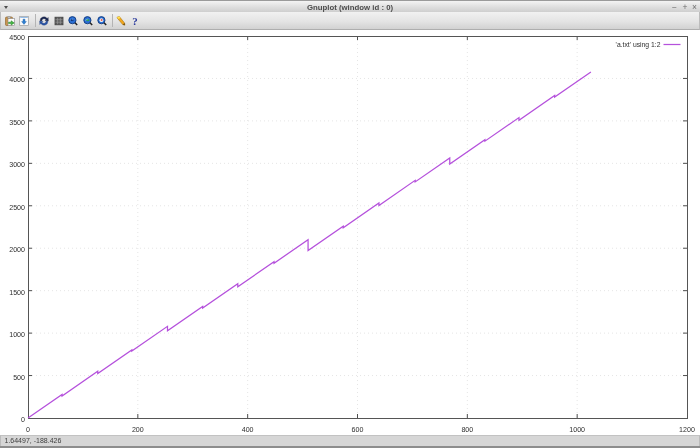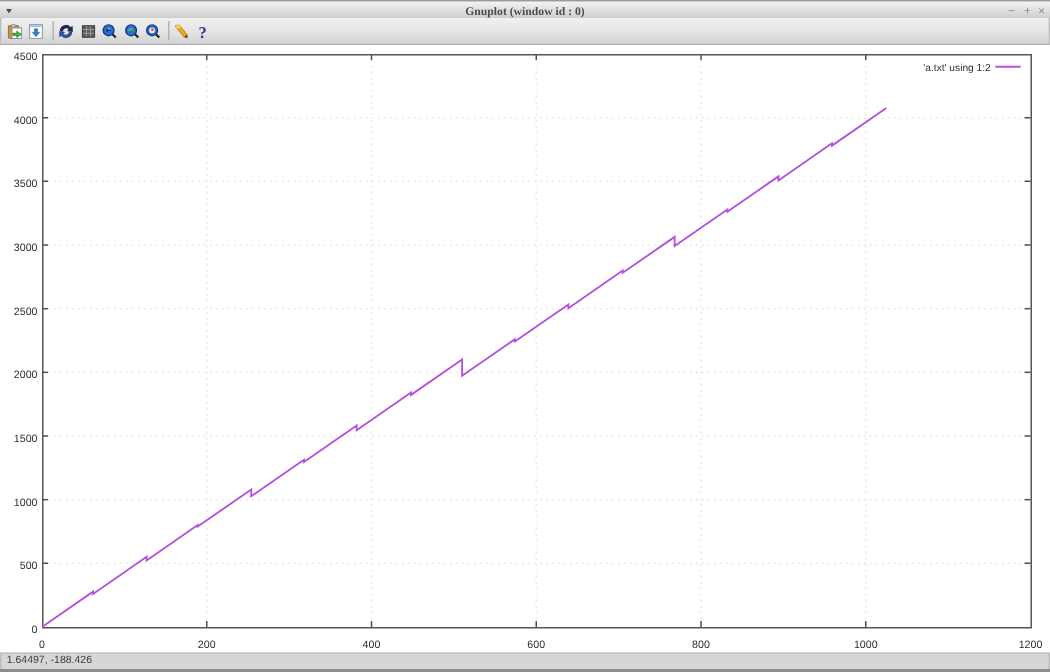--- a/index.html
+++ b/index.html
@@ -1,20 +1,20 @@
 <!DOCTYPE html>
 <html><head>
 <meta charset="utf-8">
 <style>
 html,body{margin:0;padding:0;}
 body{width:700px;height:448px;font-family:"Liberation Sans",sans-serif;overflow:hidden;background:#fff;}
 #win{position:absolute;top:0;left:0;width:700px;height:448px;}
 #titlebar{position:absolute;top:0;left:0;width:700px;height:12px;
   background:linear-gradient(#f4f4f4 0%,#e4e4e4 40%,#d6d6d6 80%,#cecece 100%);
-  border-top:1px solid #9b9b9b;box-sizing:border-box;font-family:Liberation Serif, serif;}
+  border-top:1px solid #9b9b9b;box-sizing:border-box;}
 #title{position:absolute;top:1px;left:0;width:700px;text-align:center;
   font-size:7.8px;font-weight:bold;color:#4c4c4c;line-height:11px;}
 #menuarrow{position:absolute;left:4px;top:4.5px;width:0;height:0;
   border-left:2px solid transparent;border-right:2px solid transparent;border-top:3px solid #4e4e4e;}
 .winbtn{position:absolute;top:0;height:12px;line-height:12px;font-size:8.5px;color:#6e6e6e;}
 #toolbar{position:absolute;top:12px;left:0;width:700px;height:18px;
   background:linear-gradient(#f1f1f1 0%,#e4e4e4 55%,#d2d2d2 100%);
   border-left:1px solid #bcbcbc;border-right:1px solid #bcbcbc;
   border-bottom:1px solid #aeaeae;box-sizing:border-box;}
 .sep{position:absolute;top:2px;width:1px;height:13px;background:#b4b4b4;}

